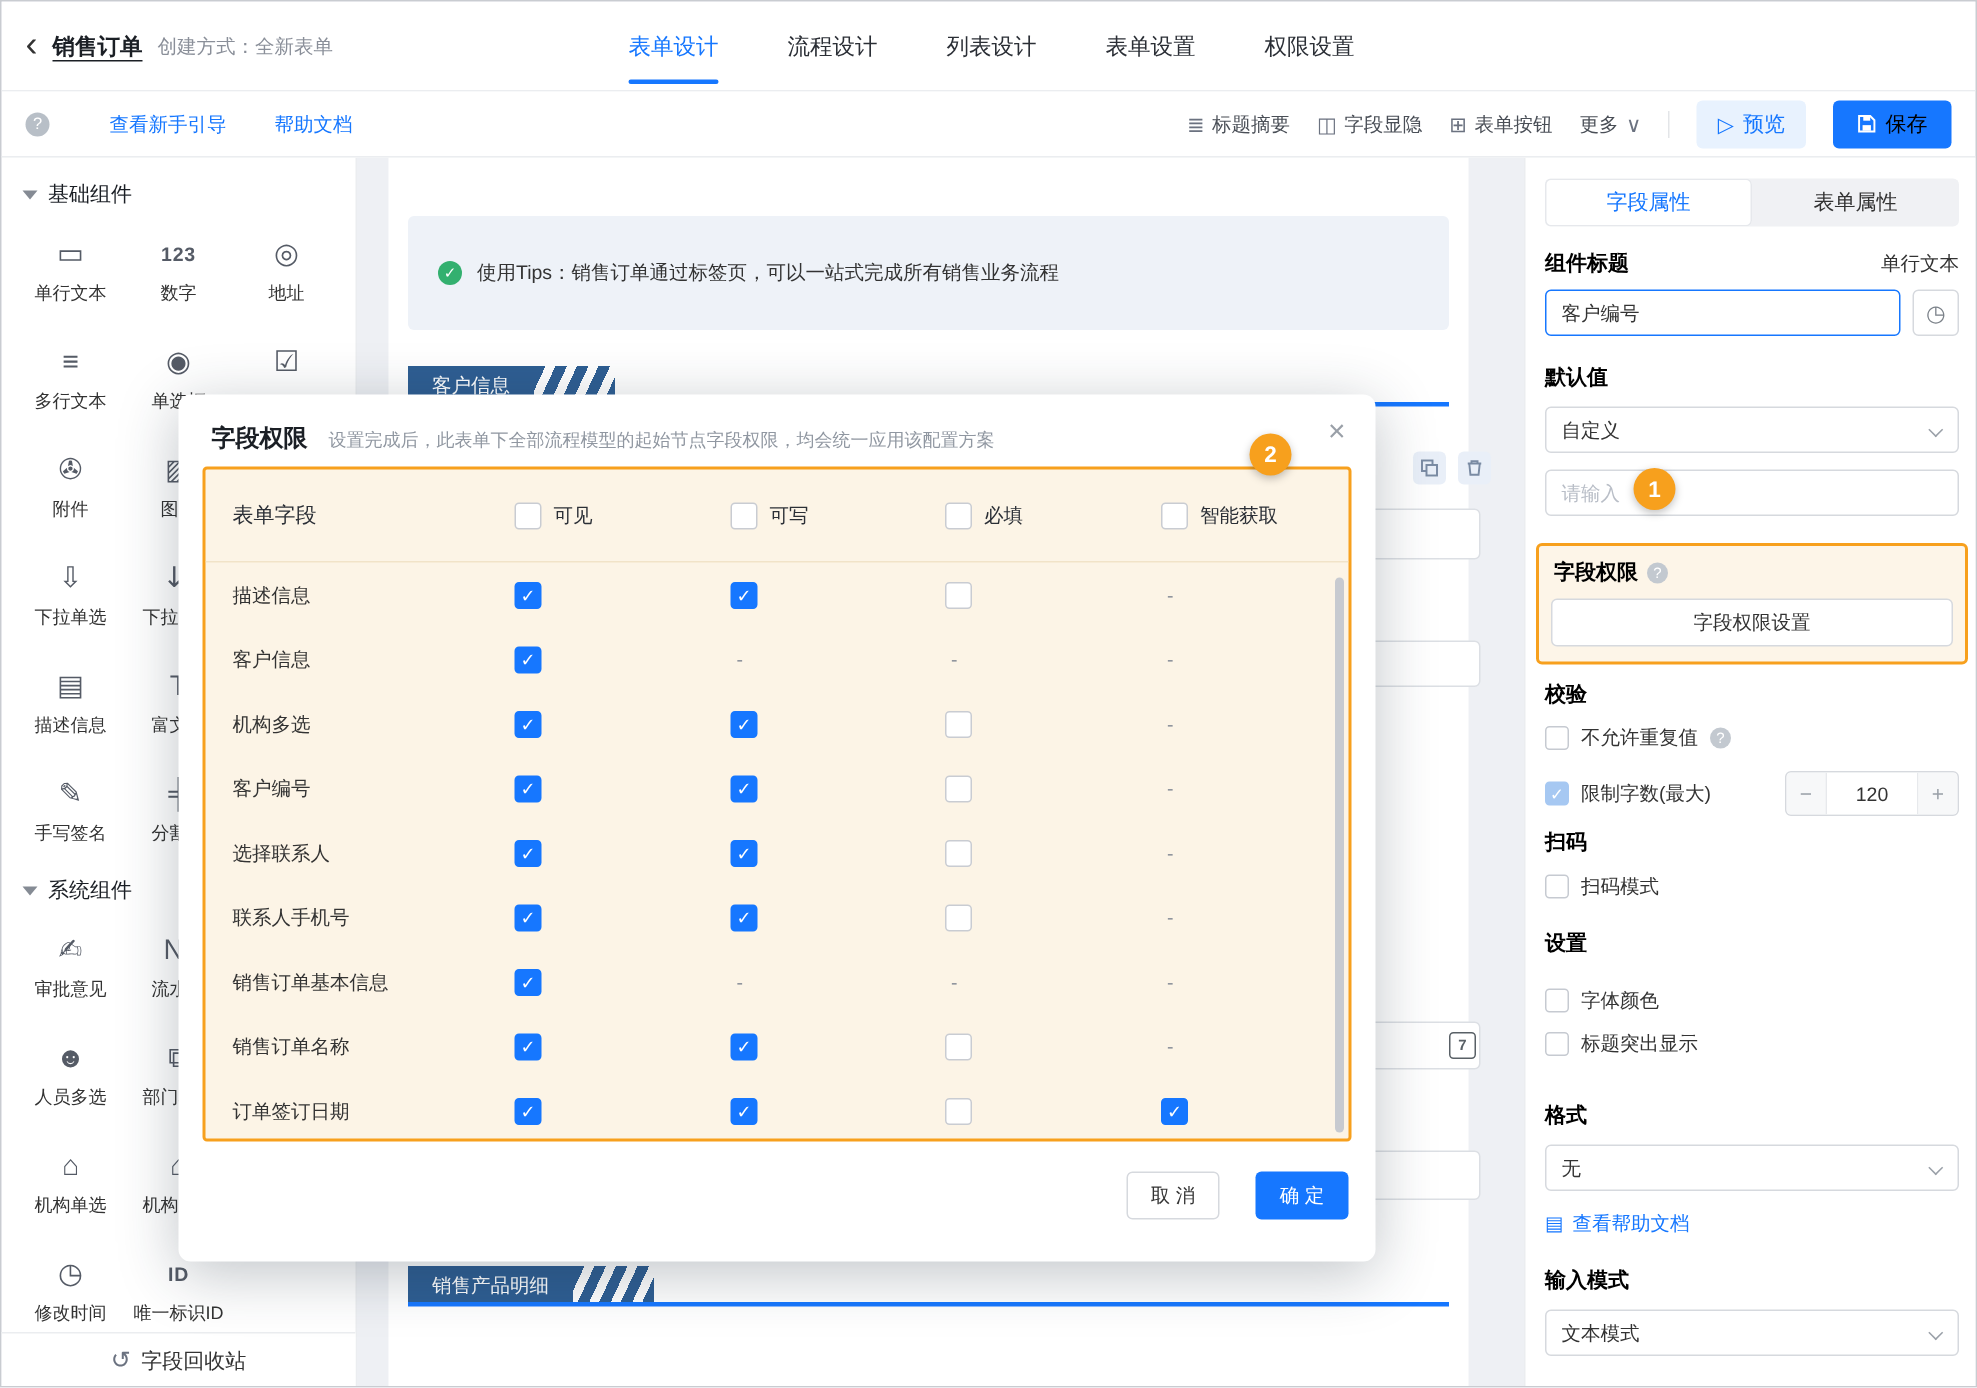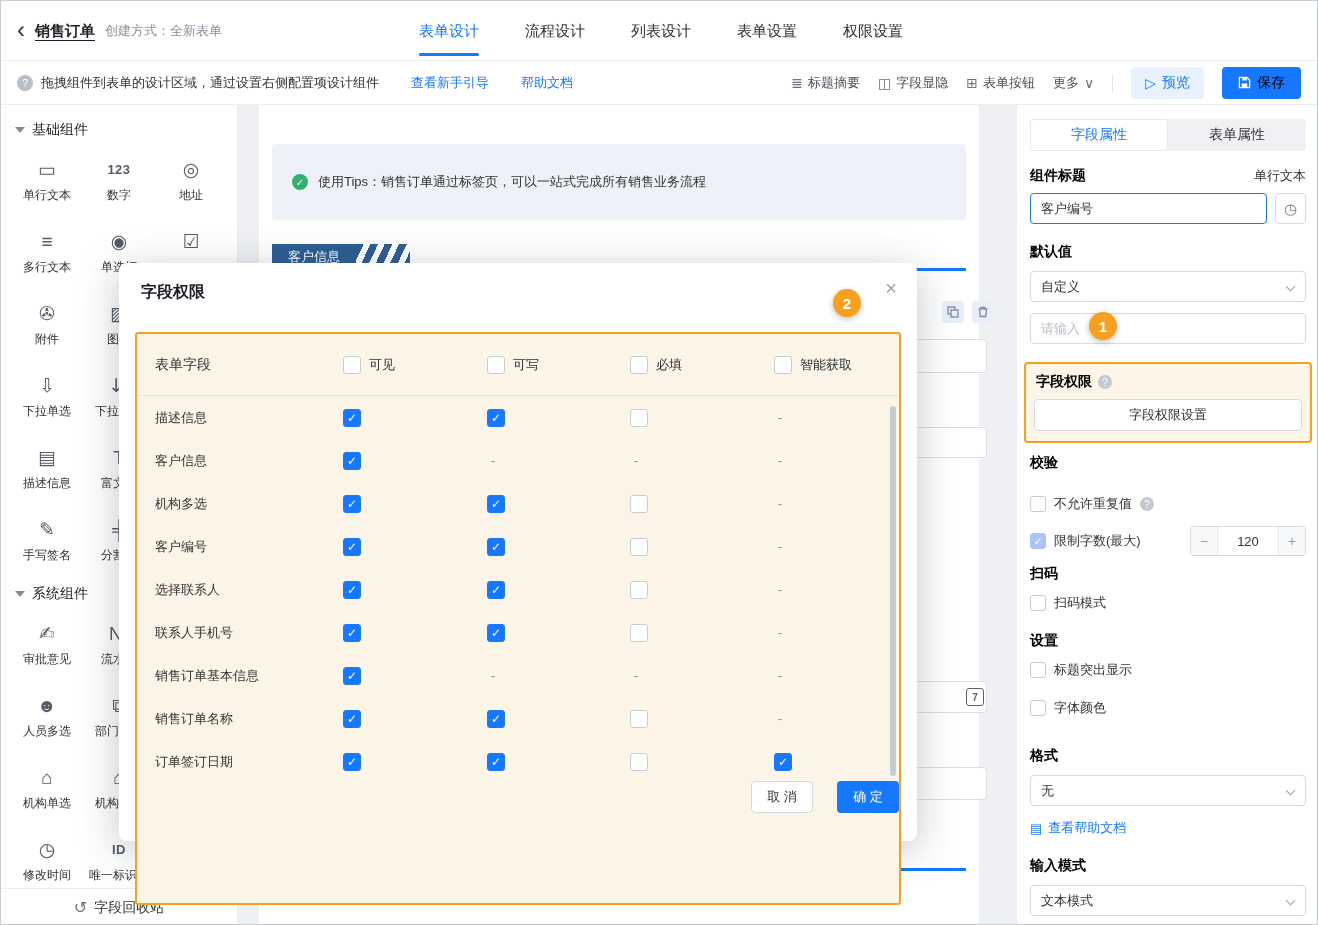--- a/index.html
+++ b/index.html
@@ -83,21 +83,21 @@
   .step-val{width:62px;display:flex;align-items:center;justify-content:center;font-size:13px;color:#333;border-left:1px solid #e7e9ec;border-right:1px solid #e7e9ec;background:#fff}
   .help-link{display:flex;align-items:center;gap:6px;color:#1677ff;font-size:13px;cursor:pointer}
   .doc-ico{font-size:13px}
 
   
   .modal{position:absolute;left:118px;top:262px;width:798px;height:578px;background:#fff;border-radius:8px;box-shadow:0 8px 40px rgba(31,45,61,.28);z-index:10}
   .modal-head{display:flex;align-items:baseline;padding:19px 22px 0}
   .m-title{font-size:16px;font-weight:bold;color:#1b1f25}
   .m-desc{font-size:12px;color:#9097a1;margin-left:14px}
   .m-close{position:absolute;right:20px;top:15px;font-size:20px;color:#9aa0a8;cursor:pointer;line-height:1}
-  .m-table{position:absolute;left:16px;top:69px;width:766px;height:573px;background:#fcf4e6;border:2px solid #f7a01d;border-radius:3px;overflow:hidden}
+  .m-table{position:absolute;left:16px;top:48px;width:766px;height:450px;background:#fcf4e6;border:2px solid #f7a01d;border-radius:3px;overflow:hidden}
   .t-head{display:grid;grid-template-columns:188px 144px 143px 144px 1fr;align-items:center;height:62px;padding-left:18px;border-bottom:1px solid #f1e3c8}
   .t-field-h{font-size:14px;color:#2b2f36}
   .t-cell{display:flex;align-items:center;gap:8px}
   .t-col-label{font-size:13px;color:#2b2f36}
   .t-row{display:grid;grid-template-columns:188px 144px 143px 144px 1fr;align-items:center;height:43px;padding-left:18px}
   .t-field{font-size:13px;color:#333}
   .mcb{width:18px;height:18px;border:1px solid #c9ccd2;border-radius:3px;background:#fff;position:relative;flex:none;cursor:pointer}
   .mcb.checked{background:#1677ff;border-color:#1677ff}
   .mcb.checked::after{content:"✓";position:absolute;inset:0;display:flex;align-items:center;justify-content:center;color:#fff;font-size:12px}
   .dash{color:#8a8f99;font-size:13px;margin-left:4px}
@@ -123,21 +123,20 @@
         <div class="htab active">表单设计</div>
         <div class="htab">流程设计</div>
         <div class="htab">列表设计</div>
         <div class="htab">表单设置</div>
         <div class="htab">权限设置</div>
       </div>
   </div>
 
   <div class="toolbar">
     <span class="qbub">?</span>
-    <span class="hint">拖拽组件到表单的设计区域，通过设置右侧配置项设计组件</span>
     <span class="tlink">查看新手引导</span>
     <span class="tlink">帮助文档</span>
     <div class="tb-right">
       <span class="tb-act">
           <span class="ticon">≣</span>
           <span>标题摘要</span>
         </span>
       <span class="tb-act">
           <span class="ticon">◫</span>
           <span>字段显隐</span>
@@ -374,21 +373,21 @@
 
     <div class="perm-box">
       <div class="perm-box-title">
         <span class="p-label">字段权限</span>
         <span class="qmark">?</span>
       </div>
       <div class="perm-btn">字段权限设置</div>
     </div>
 
     <div class="p-label" style="margin-top:11px">校验</div>
-    <div class="chk-row" style="margin-top:23px">
+    <div class="chk-row" style="margin-top:11px">
       <span class="cb"></span>
       <span>不允许重复值</span>
       <span class="qmark">?</span>
     </div>
     <div class="chk-row" style="margin-top:13px">
       <span class="cb soft"></span>
       <span>限制字数(最大)</span>
       <span class="stepper">
         <span class="step-btn">−</span>
         <span class="step-val">120</span>
@@ -396,27 +395,27 @@
       </span>
     </div>
 
     <div class="p-label" style="margin-top:9px">扫码</div>
     <div class="chk-row" style="margin-top:11px">
       <span class="cb"></span>
       <span>扫码模式</span>
     </div>
 
     <div class="p-label" style="margin-top:20px">设置</div>
+    <div class="chk-row" style="margin-top:20px">
+      <span class="cb"></span>
+      <span>字体颜色</span>
+    </div>
     <div class="chk-row" style="margin-top:11px">
       <span class="cb"></span>
       <span>标题突出显示</span>
-    </div>
-    <div class="chk-row" style="margin-top:20px">
-      <span class="cb"></span>
-      <span>字体颜色</span>
     </div>
 
     <div class="p-label" style="margin-top:30px">格式</div>
     <div class="p-select" style="margin-top:10px">
       <span>无</span>
         <span class="chev"></span>
     </div>
 
     <div class="help-link" style="margin-top:13px">
       <span class="doc-ico">▤</span>
@@ -427,20 +426,21 @@
     <div class="p-select" style="margin-top:10px">
       <span>文本模式</span>
         <span class="chev"></span>
     </div>
 
   </div>
 
   <div class="modal">
     <div class="modal-head">
       <span class="m-title">字段权限</span>
+      <span class="m-desc">设置完成后，此表单下全部流程模型的起始节点字段权限，均会统一应用该配置方案</span>
     </div>
     <span class="m-close">×</span>
 
     <div class="m-table">
       <div class="t-head" id="perm-head">
         <div class="t-field-h">表单字段</div>
       <div class="t-cell">
             <span class="mcb"></span>
             <span class="t-col-label">可见</span>
           </div>

